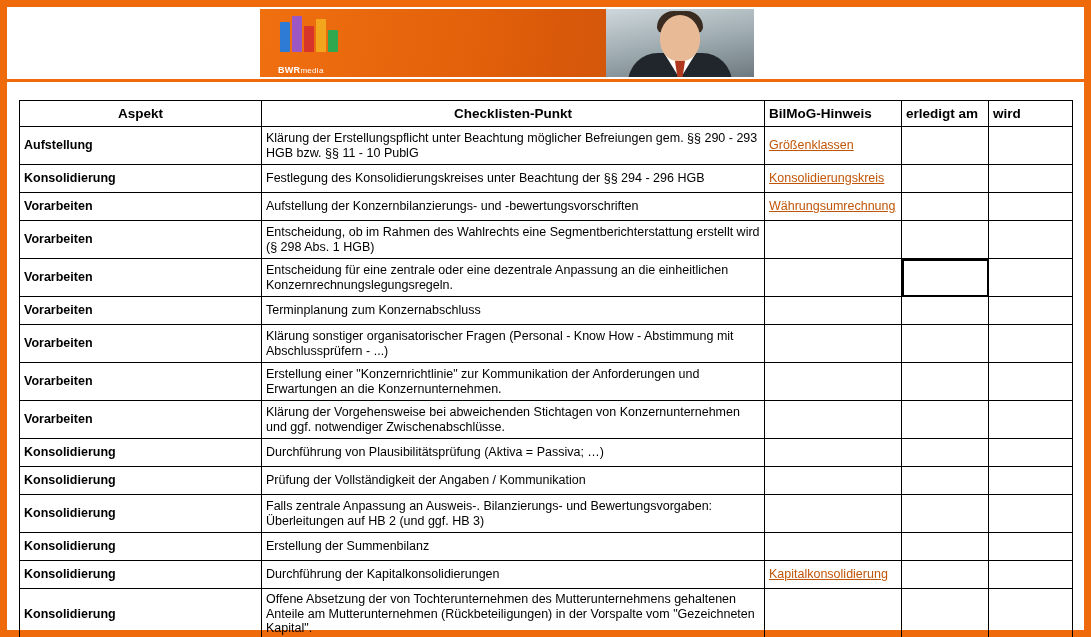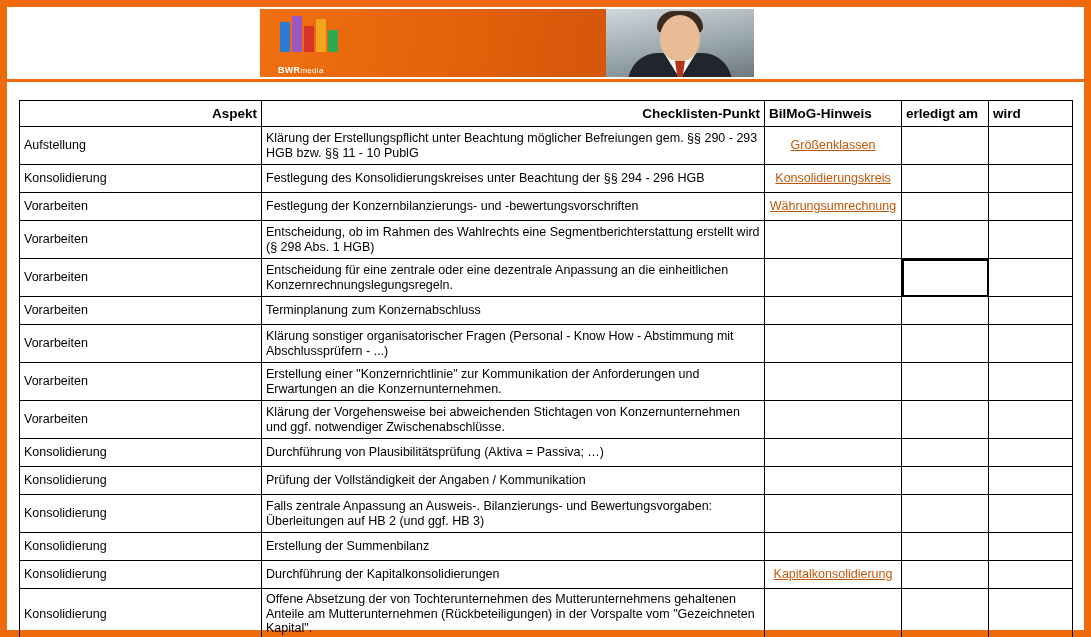--- a/index.html
+++ b/index.html
@@ -148,31 +148,30 @@
   th, td {
     border: 1px solid #000000;
     padding: 2px 4px;
     vertical-align: middle;
     line-height: 1.18;
   }
   thead th {
     font-weight: bold;
     font-size: 13.5px;
     height: 21px;
-    text-align: right;
+    text-align: center;
     background: #ffffff;
   }
   th.ctr, td.ctr { text-align: left; }
   td.aspect {
-    font-weight: normal;
+    font-weight: bold;
     white-space: nowrap;
   }
   td.point { font-weight: normal; }
   td.hint {
-    text-align: center;
     color: #c25608;
   }
   td.hint span.link {
     text-decoration: underline;
     cursor: pointer;
   }
   td.sel {
     outline: 2px solid #000000;
     outline-offset: -2px;
   }
@@ -233,21 +232,21 @@
           </tr>
           <tr class="h1">
             <td class="aspect">Konsolidierung</td>
             <td class="point">Festlegung des Konsolidierungskreises unter Beachtung der §§ 294 - 296 HGB</td>
             <td class="hint"><span class="link">Konsolidierungskreis</span></td>
             <td class="ctr"></td>
             <td class="ctr"></td>
           </tr>
           <tr class="h1">
             <td class="aspect">Vorarbeiten</td>
-            <td class="point">Festlegung der Konzernbilanzierungs- und -bewertungsvorschriften</td>
+            <td class="point">Aufstellung der Konzernbilanzierungs- und -bewertungsvorschriften</td>
             <td class="hint"><span class="link">Währungsumrechnung</span></td>
             <td class="ctr"></td>
             <td class="ctr"></td>
           </tr>
           <tr class="h2">
             <td class="aspect">Vorarbeiten</td>
             <td class="point">Entscheidung, ob im Rahmen des Wahlrechts eine Segmentberichterstattung erstellt wird (§ 298 Abs. 1 HGB)</td>
             <td class="hint"></td>
             <td class="ctr"></td>
             <td class="ctr"></td>

